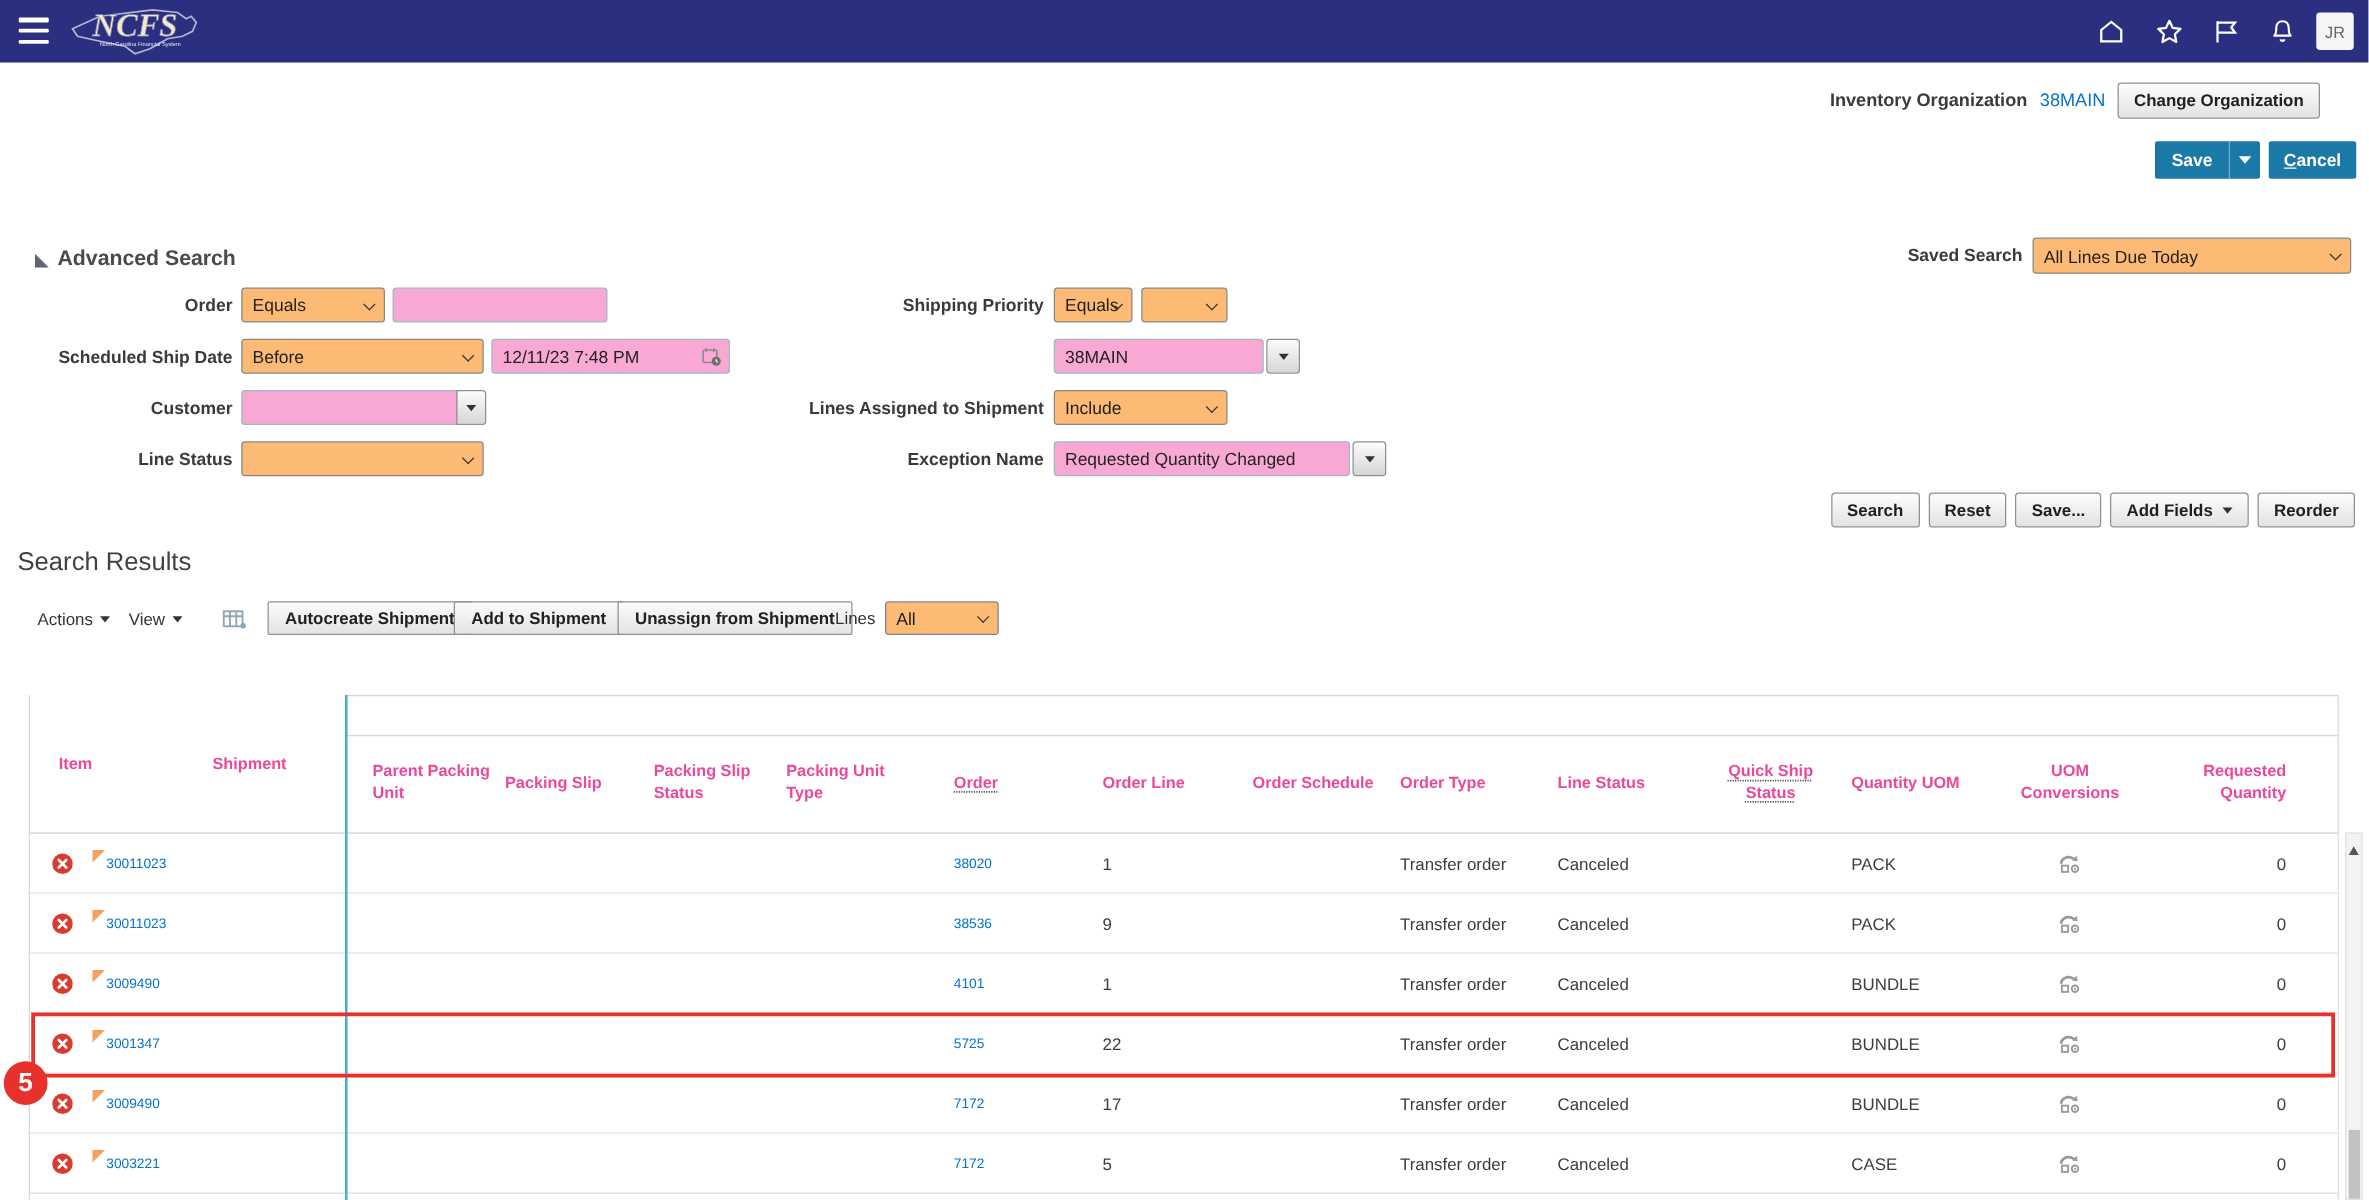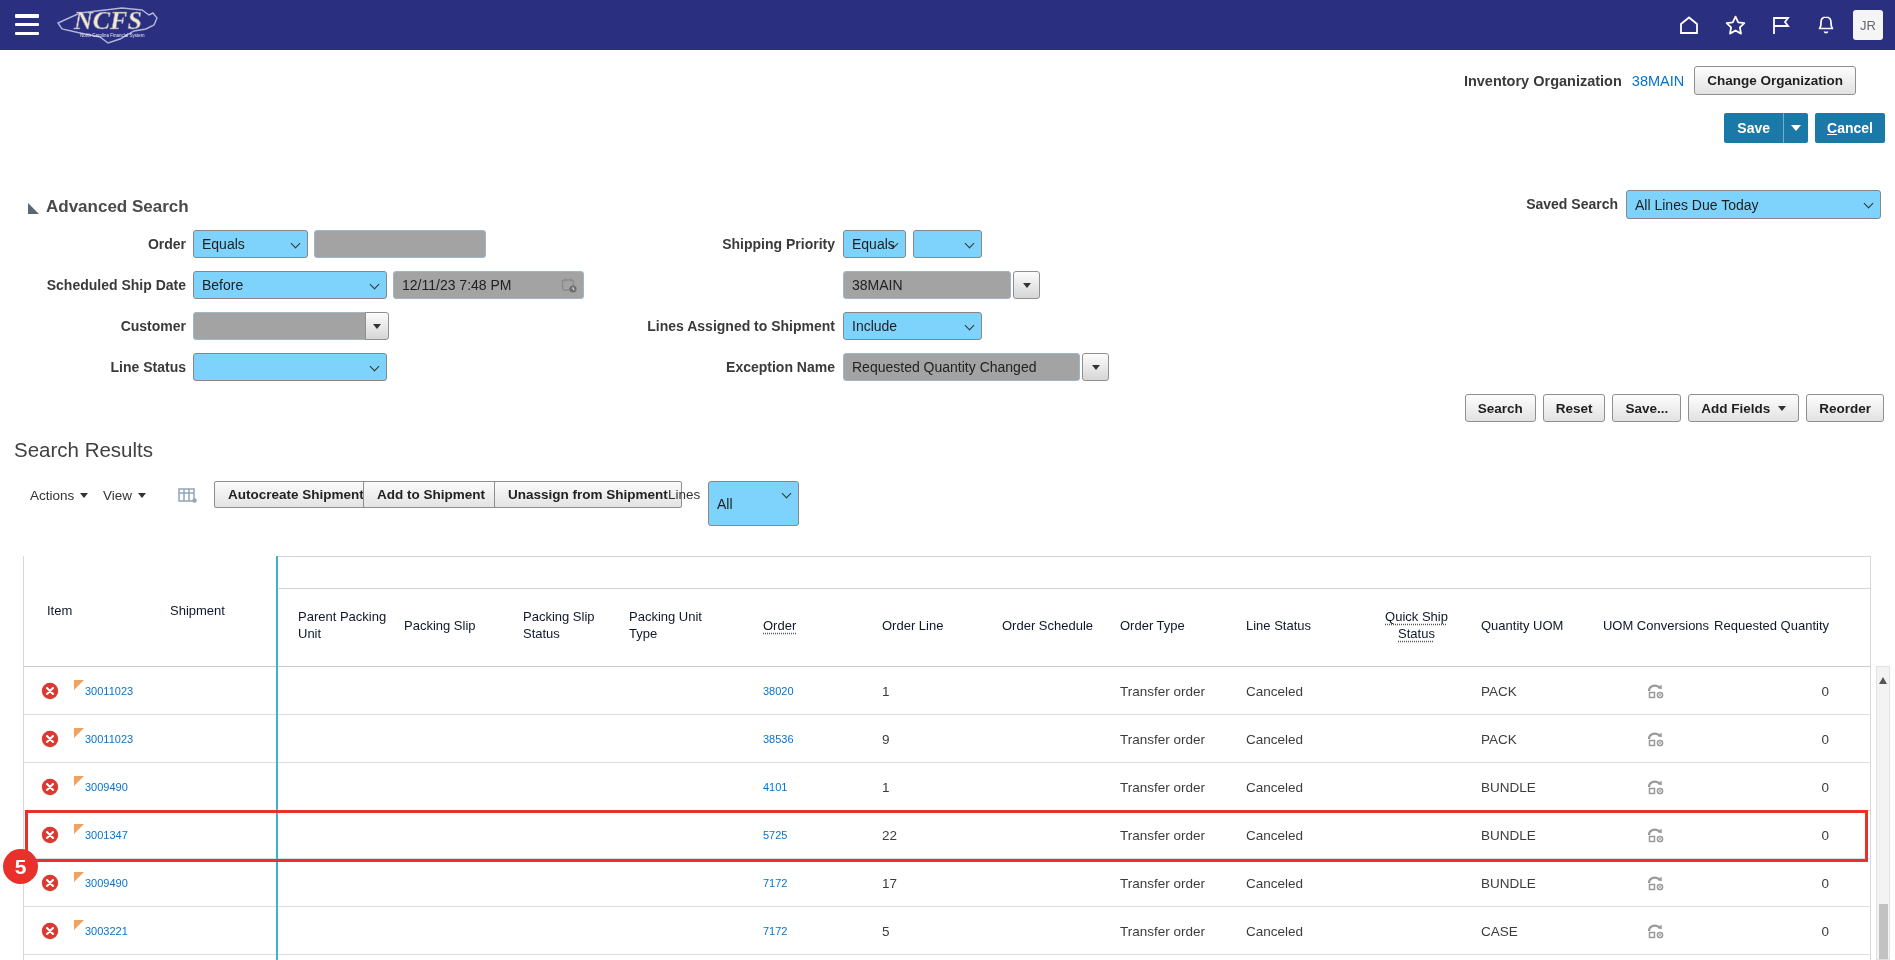--- a/index.html
+++ b/index.html
@@ -35,23 +35,23 @@
   .caret-down-b { width:0; height:0; border-left:4.5px solid transparent; border-right:4.5px solid transparent; border-top:5.5px solid #333; }
   .btn-cancel { padding:0 12px; }
 
   
   .adv-header { position:absolute; left:28px; top:197px; display:flex; align-items:center; gap:7px; }
   .adv-tri { width:0; height:0; border-bottom:11px solid #5d6771; border-right:11px solid transparent; margin-top:2px; }
   .adv-title { font-size:17px; font-weight:700; color:#4a4a4a; }
   .flabel { position:absolute; font-size:14px; font-weight:700; color:#3a3a3a; line-height:28px; text-align:right; white-space:nowrap; }
   .lab-l { left:0; width:186px; }
   .lab-r { left:400px; width:435px; }
-  .sel { position:absolute; height:28px; border:1px solid #878787; border-radius:3px; background:#7dd3fc; display:flex; align-items:center; padding:0 24px 0 8px; font-size:14px; color:#1f1f1f; cursor:pointer; }
+  .sel { position:absolute; height:28px; border:1px solid #878787; border-radius:3px; background:#fdba74; display:flex; align-items:center; padding:0 24px 0 8px; font-size:14px; color:#1f1f1f; cursor:pointer; }
   .sel .chev { position:absolute; right:8px; top:9px; width:7px; height:7px; border-right:1.7px solid #333; border-bottom:1.7px solid #333; transform:rotate(45deg); }
-  .tin { position:absolute; height:28px; border:1px solid #9fb6c6; border-radius:3px; background:#a3a3a3; font-size:14px; color:#222; padding:0 8px; font-family:inherit; outline:none; }
+  .tin { position:absolute; height:28px; border:1px solid #9fb6c6; border-radius:3px; background:#f9a8d4; font-size:14px; color:#222; padding:0 8px; font-family:inherit; outline:none; }
   .dbtn { position:absolute; width:24px; height:28px; background:linear-gradient(#fcfcfc,#d6d6d6); border:1px solid #8f8f8f; display:flex; align-items:center; justify-content:center; cursor:pointer; }
   .dbtn.attached { border-radius:0 3px 3px 0; }
   .dbtn.free { border-radius:3px; width:27px; }
   .cal-icon { position:absolute; right:6px; top:6px; }
 
   .adv-buttons { position:absolute; top:394px; right:11px; display:flex; gap:7px; }
   .adv-buttons .btn-gray { height:28px; }
 
   
   .results-title { position:absolute; left:14px; top:438px; font-size:20.5px; color:#414141; }
@@ -63,21 +63,21 @@
   .tab { font-size:13.5px; color:#0572ce; padding:0 14px; cursor:pointer; white-space:nowrap; }
   .tab:first-child { padding-left:0; }
   .tabsep { width:1px; height:15px; background:#c9c9c9; margin-top:1px; }
 
   
   .table { position:absolute; left:23px; top:556px; width:1848px; height:404px; background:#fff; border-left:1px solid #d8d8d8; border-right:1px solid #d8d8d8; }
   .teal-line { position:absolute; left:252px; top:0; bottom:0; width:2px; background:#3eb3c6; z-index:5; }
   .hdr-topline { position:absolute; left:253px; right:0; top:0; height:1px; background:#d4d4d4; }
   .hdr-groupline { position:absolute; left:253px; right:0; top:32px; height:1px; background:#d4d4d4; }
   .hdr-bottom { position:absolute; left:0; right:0; top:110px; height:1px; background:#c9c9c9; }
-  .hcell { position:absolute; display:flex; align-items:center; font-size:13px; font-weight:400; color:#0f172a; line-height:1.3; }
+  .hcell { position:absolute; display:flex; align-items:center; font-size:13px; font-weight:700; color:#ec4899; line-height:1.3; }
   .hfrozen { top:0; height:110px; }
   .hscroll { top:40px; height:60px; }
   .sortable { text-decoration:underline dotted #555; text-underline-offset:3px; cursor:pointer; }
   .h-item{left:23px;} .h-ship{left:146px;}
   .h-ppu{left:274px;width:105px;} .h-pslip{left:380px;width:95px;} .h-pss{left:499px;width:100px;}
   .h-put{left:605px;width:100px;} .h-order{left:739px;} .h-oline{left:858px;width:75px;}
   .h-osched{left:978px;width:110px;} .h-otype{left:1096px;width:85px;} .h-lstat{left:1222px;width:85px;}
   .h-qss{left:1345px;width:95px;justify-content:center;text-align:center;}
   .h-quom{left:1457px;width:100px;} .h-conv{left:1577px;width:110px;justify-content:center;text-align:center;}
   .h-rqty{left:1690px;width:115px;justify-content:flex-end;text-align:right;}
@@ -265,21 +265,21 @@
           <line x1="3" y1="7" x2="18" y2="7" stroke="#90a6b5" stroke-width="1.5"></line>
           <line x1="8" y1="3" x2="8" y2="15" stroke="#90a6b5" stroke-width="1.5"></line>
           <line x1="13" y1="3" x2="13" y2="15" stroke="#90a6b5" stroke-width="1.5"></line>
           <circle cx="18.5" cy="14.5" r="2.2" fill="#90a6b5"></circle>
         </svg>
     </div>
     <button class="gbtn" style="left:214px;">Autocreate Shipment</button>
     <button class="gbtn" style="left:363px;">Add to Shipment</button>
     <button class="gbtn" style="left:494px;">Unassign from Shipment</button>
     <span class="lines-label">Lines</span>
-    <div class="sel" style="left:708px; top:0; width:91px; height:45px;">
+    <div class="sel" style="left:708px; top:0; width:91px; height:27px;">
       <span>All</span>
         <span class="chev" style="top:8px;"></span>
     </div>
   </div>
 
 
   <div class="table">
     <div class="hdr-topline"></div>
     <div class="hdr-groupline"></div>
 

